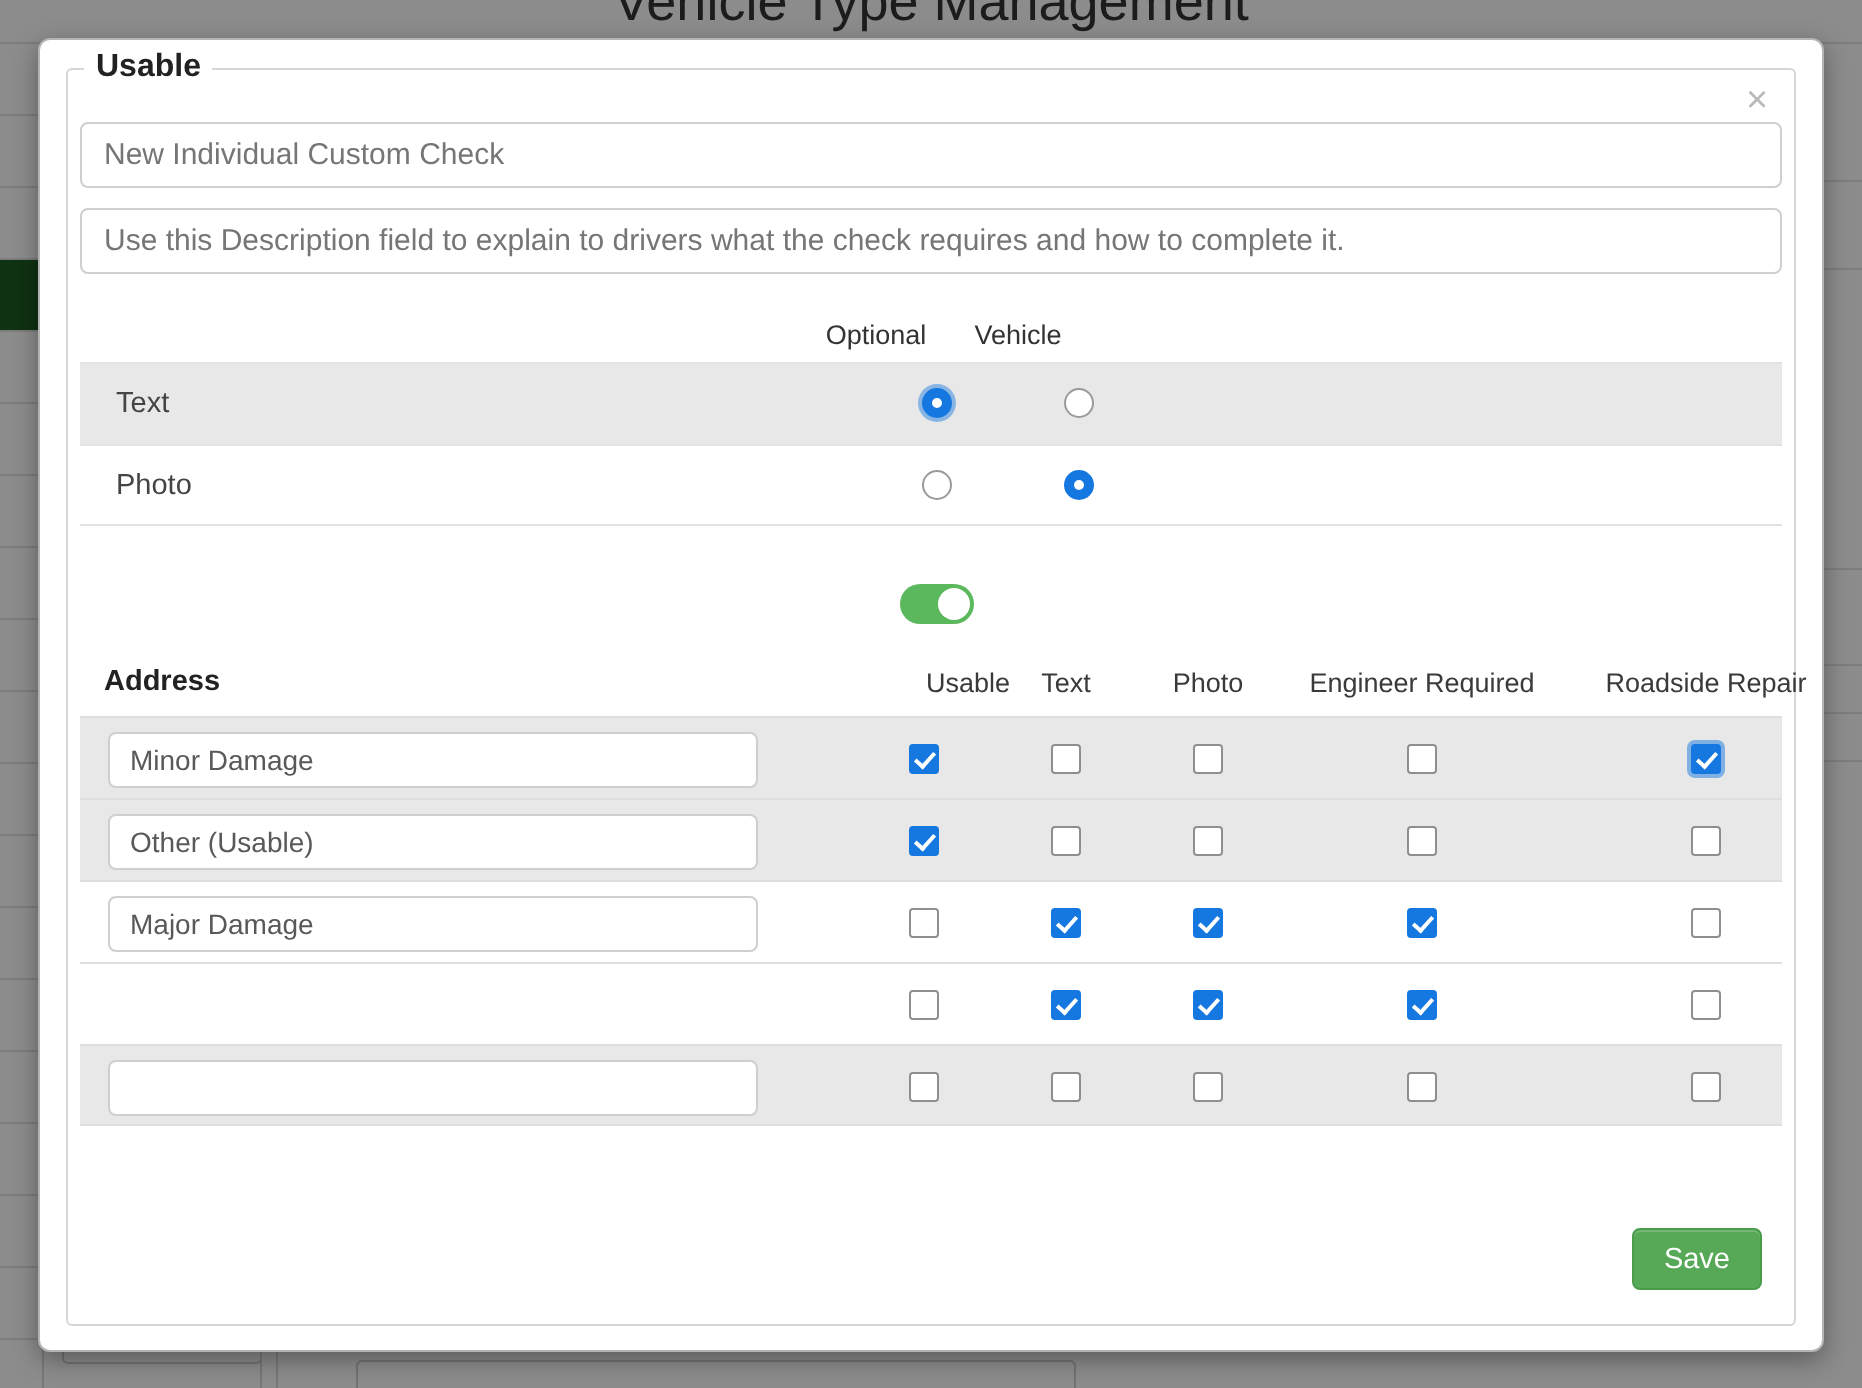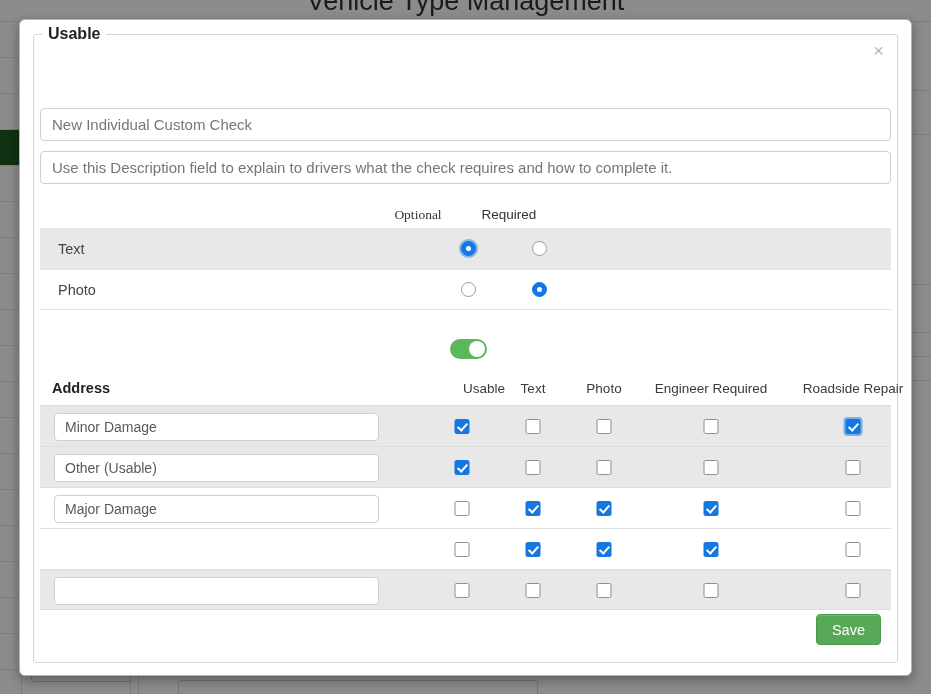--- a/index.html
+++ b/index.html
@@ -107,21 +107,21 @@
     font-size: 19px;
     color: #b9b9b9;
     cursor: pointer;
     background: transparent;
     border: none;
     font-family: "Liberation Sans", sans-serif;
   }
 
   .inner {
     position: absolute;
-    left: 6px; right: 6px; top: 26px; bottom: 4px; margin-top: 47px;
+    left: 6px; right: 6px; top: 26px; bottom: 4px;
   }
 
   
   .txt-input {
     display: block;
     width: 100%;
     height: 33px;
     padding: 4px 11px;
     font-size: 15px;
     color: #767676;
@@ -143,21 +143,21 @@
     position: relative; height: 26px;
   }
   .rh {
     position: absolute;
     font-size: 13.5px;
     color: #333;
     text-align: center;
     top: 5px;
     width: 90px;
   }
-  .rh.opt { left: 333px; font-family: Liberation Serif, serif; }
+  .rh.opt { left: 353px; }
   .rh.req { left: 424px; }
 
   .rrow {
     position: relative;
     height: 41px;
     border-top: 1px solid #e2e2e2;
   }
   .rrow.alt { background: #e8e8e8; }
   .rrow:last-child { border-bottom: 1px solid #e2e2e2; }
   .rrow .rlabel {
@@ -366,21 +366,21 @@
         <input class="txt-input" type="text" placeholder="New Individual Custom Check" style="">
       </div>
 
       <div id="desc-field-wrap">
         <input class="txt-input" type="text" placeholder="Use this Description field to explain to drivers what the check requires and how to complete it." style="">
       </div>
 
       <div id="radio-block">
         <div id="radio-head">
           <div class="rh opt">Optional</div>
-          <div class="rh req">Required</div>
+          <div class="rh req">Vehicle</div>
         </div>
 
         <div class="rrow alt">
           <span class="rlabel">Text</span>
           <span class="radio c1 on focus"></span>
           <span class="radio c2"></span>
         </div>
 
         <div class="rrow">
           <span class="rlabel">Photo</span>

